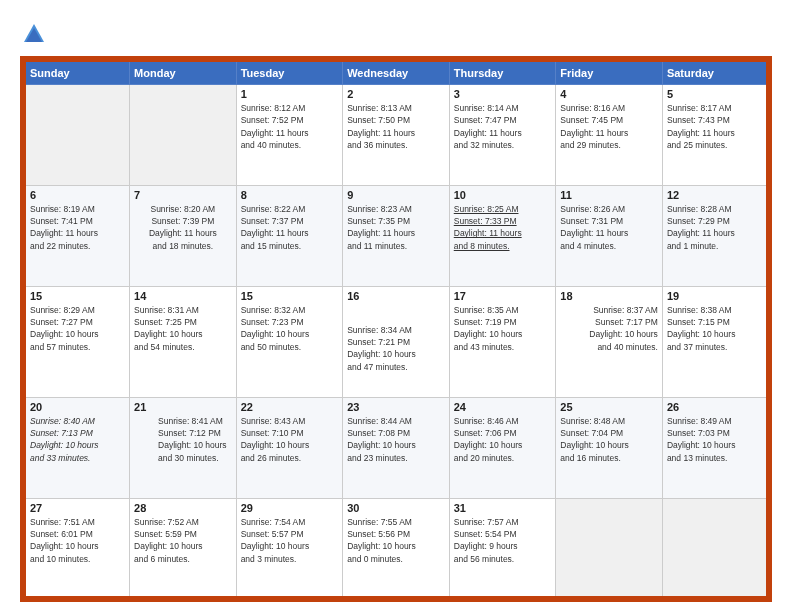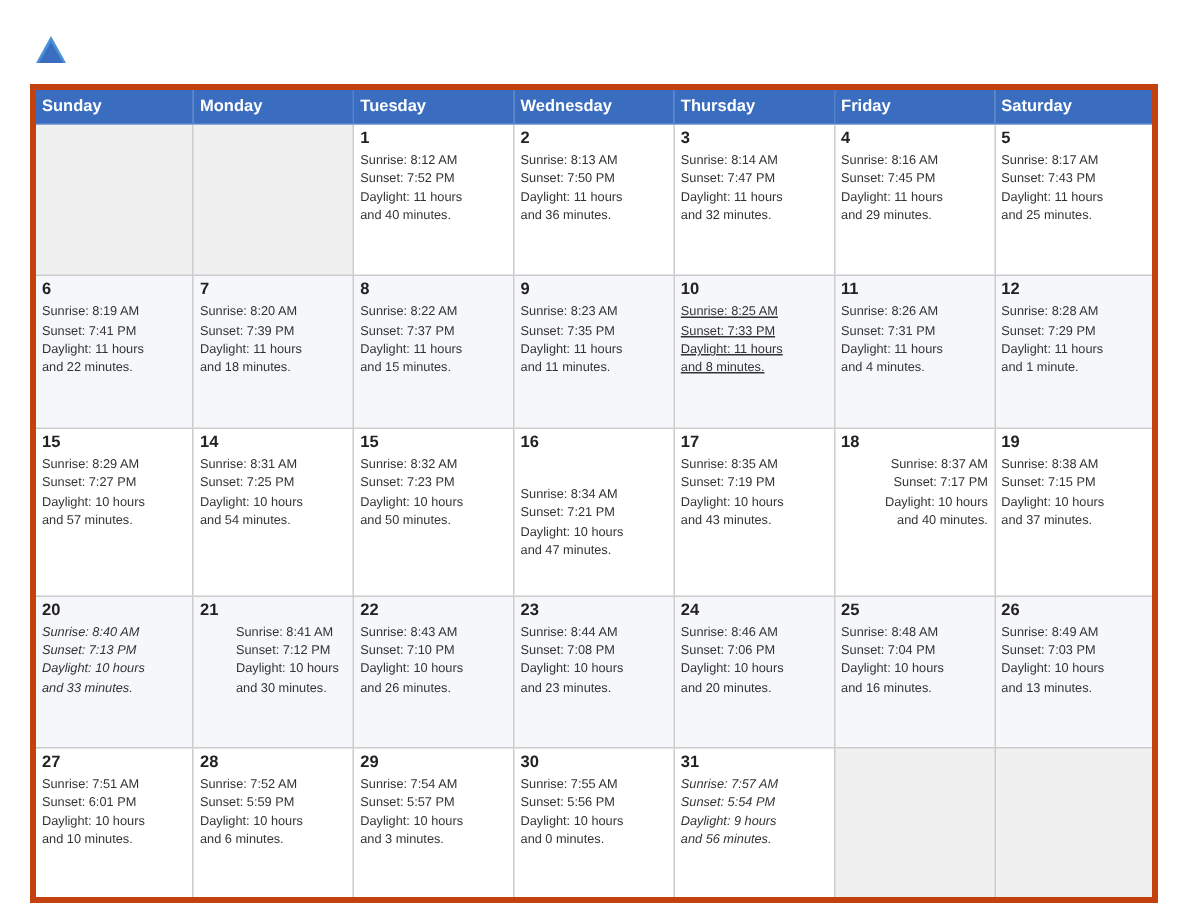--- a/index.html
+++ b/index.html
@@ -57,21 +57,21 @@
       color: #222;
       line-height: 1.1;
     }
     .location {
       font-size: 14px;
       color: #444;
       margin-top: 2px;
     }
     .calendar {
       flex: 1;
-      border: 4px solid #c2410c;
+      border: 6px solid #c2410c;
       border-collapse: collapse;
       width: 100%;
       table-layout: fixed;
     }
     .calendar th {
       background: #3a6dbf;
       color: #fff;
       font-size: 11px;
       font-weight: bold;
       padding: 5px 4px;
@@ -182,21 +182,21 @@
         <tr>
           <td>
             <span class="day-num">6</span>
             <div class="day-info" style="white-space: pre-line;">Sunrise: 8:19 AM
 Sunset: 7:41 PM
 Daylight: 11 hours
 and 22 minutes.</div>
           </td>
           <td>
             <span class="day-num">7</span>
-            <div class="day-info" style="white-space: pre-line;">Sunrise: 8:20 AM
+            <div class="day-info" style="white-space: pre-line; text-align: center;">Sunrise: 8:20 AM
 Sunset: 7:39 PM
 Daylight: 11 hours
 and 18 minutes.</div>
           </td>
           <td>
             <span class="day-num">8</span>
             <div class="day-info" style="white-space: pre-line;">Sunrise: 8:22 AM
 Sunset: 7:37 PM
 Daylight: 11 hours
 and 15 minutes.</div>
@@ -356,21 +356,21 @@
           </td>
           <td>
             <span class="day-num">30</span>
             <div class="day-info" style="white-space: pre-line;">Sunrise: 7:55 AM
 Sunset: 5:56 PM
 Daylight: 10 hours
 and 0 minutes.</div>
           </td>
           <td>
             <span class="day-num">31</span>
-            <div class="day-info" style="white-space: pre-line; font-style: italic;">Sunrise: 7:57 AM
+            <div class="day-info" style="white-space: pre-line;">Sunrise: 7:57 AM
 Sunset: 5:54 PM
 Daylight: 9 hours
 and 56 minutes.</div>
           </td>
           <td class="empty"></td>
           <td class="empty"></td>
         </tr>
       </tbody>
   </table>
 </div>

